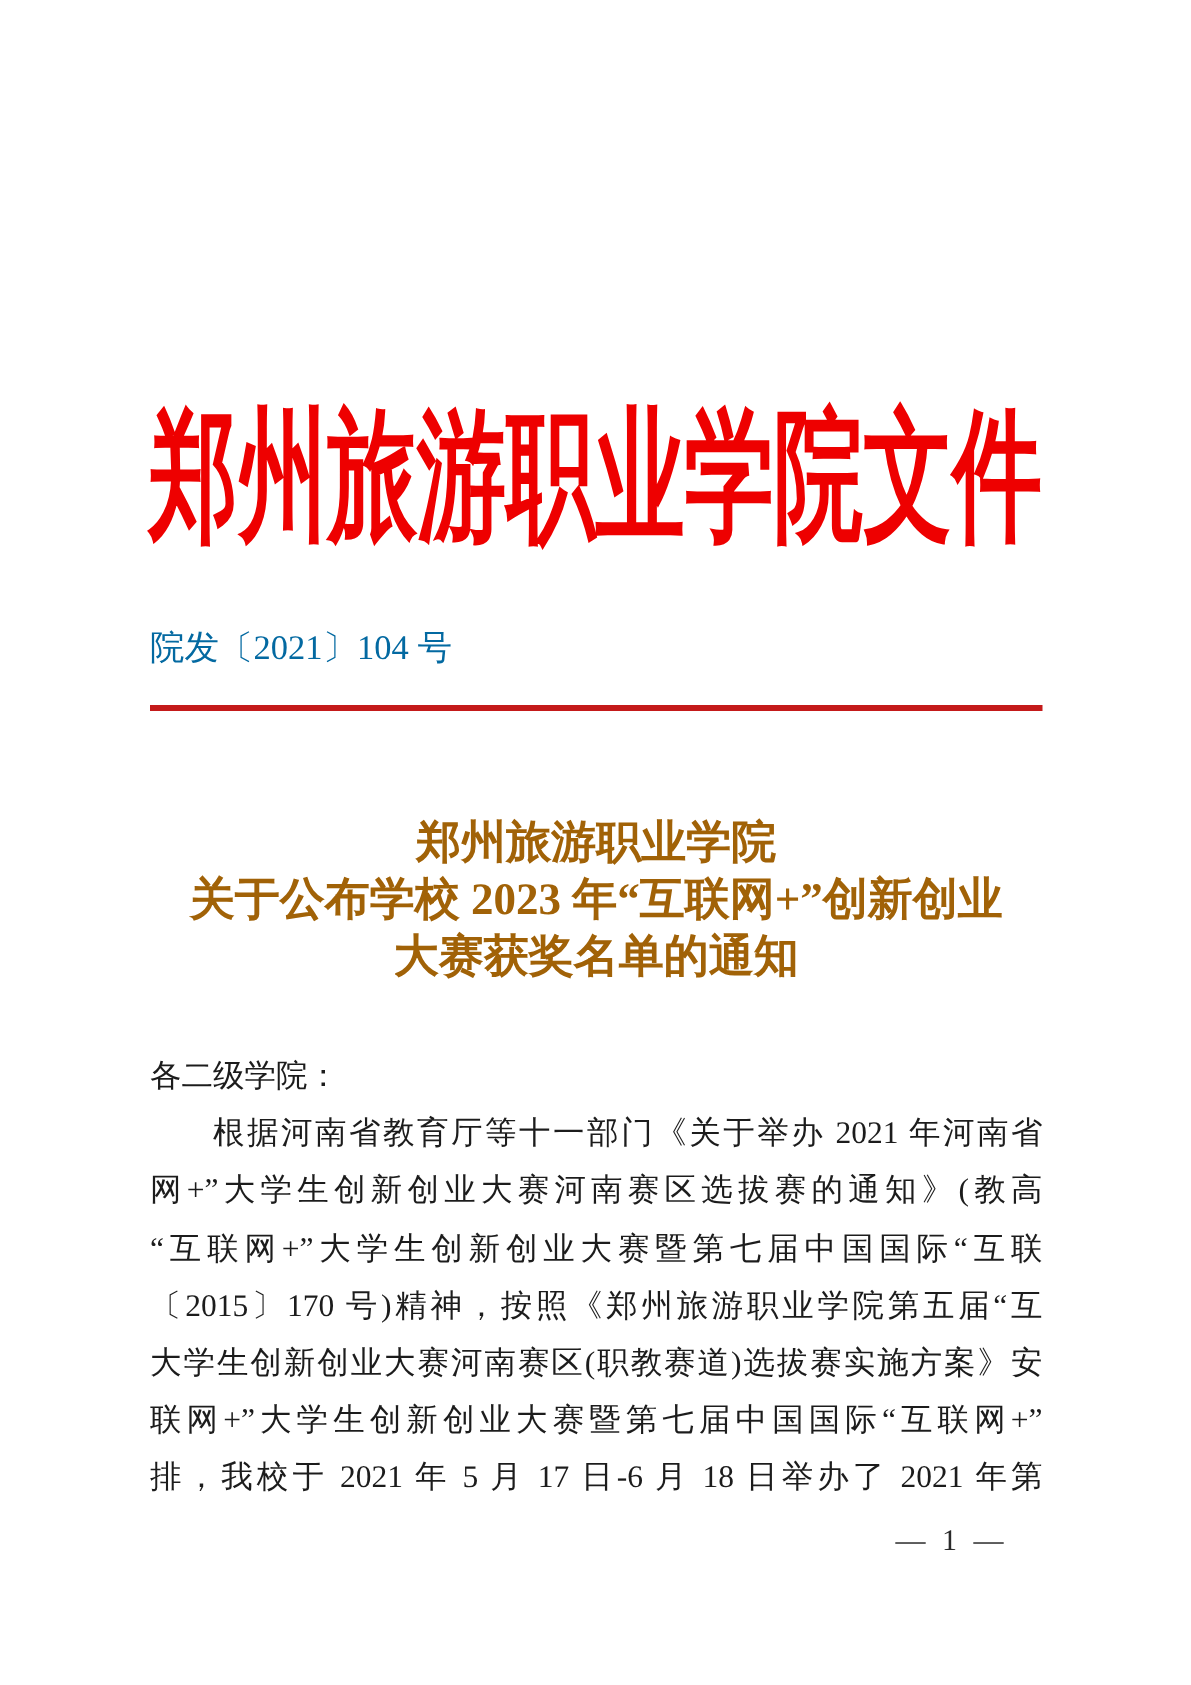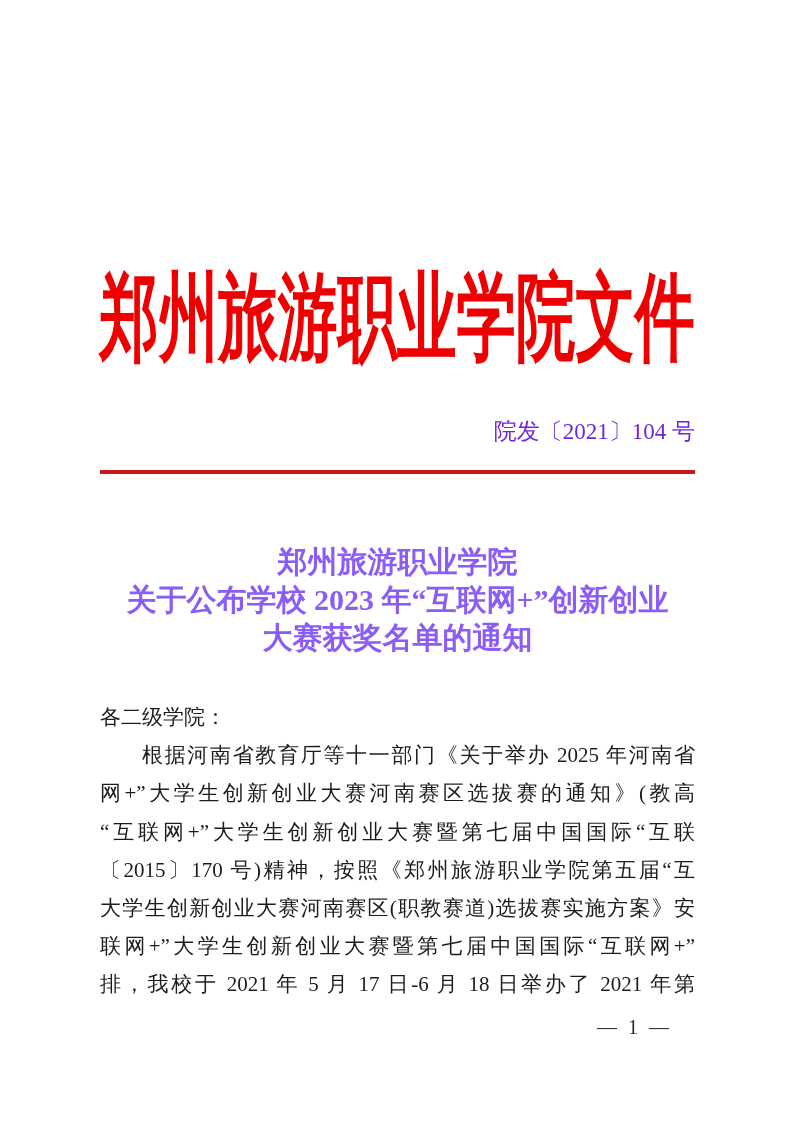--- a/index.html
+++ b/index.html
@@ -24,42 +24,42 @@
     white-space: nowrap;
     transform: scaleX(0.62);
     transform-origin: center;
     letter-spacing: 0;
   }
   .doc-number {
     position: absolute;
     top: 419px;
     left: 100px;
     width: 595px;
-    text-align: right;
+    text-align: left;
     font-size: 23px;
     line-height: 26px;
-    color: #6d28d9;
+    color: #0369a1;
   }
   .red-rule {
     position: absolute;
     top: 470px;
     left: 100px;
     width: 595px;
     height: 4px;
   }
   .doc-title {
     position: absolute;
     top: 543px;
     left: 100px;
     width: 595px;
     text-align: center;
     font-size: 30px;
     font-weight: bold;
     line-height: 38px;
-    color: #8b5cf6;
+    color: #a16207;
   }
   .body-block {
     position: absolute;
     top: 698px;
     left: 100px;
     width: 595px;
     font-size: 21px;
     line-height: 38.2px;
     color: #1c1c1c;
   }
@@ -94,21 +94,21 @@
   <div class="red-rule" style="background: rgb(196, 26, 26);"></div>
 
   <div class="doc-title">
     <div>郑州旅游职业学院</div>
     <div>关于公布学校 2023 年“互联网+”创新创业</div>
     <div>大赛获奖名单的通知</div>
   </div>
 
   <div class="body-block">
     <div class="body-line plain">各二级学院：</div>
-    <div class="body-line indent">根据河南省教育厅等十一部门《关于举办 2025 年河南省</div>
+    <div class="body-line indent">根据河南省教育厅等十一部门《关于举办 2021 年河南省</div>
     <div class="body-line">网+”大学生创新创业大赛河南赛区选拔赛的通知》(教高</div>
     <div class="body-line">“互联网+”大学生创新创业大赛暨第七届中国国际“互联</div>
     <div class="body-line">〔2015〕170 号)精神，按照《郑州旅游职业学院第五届“互</div>
     <div class="body-line">大学生创新创业大赛河南赛区(职教赛道)选拔赛实施方案》安</div>
     <div class="body-line">联网+”大学生创新创业大赛暨第七届中国国际“互联网+”</div>
     <div class="body-line">排，我校于 2021 年 5 月 17 日-6 月 18 日举办了 2021 年第</div>
   </div>
 
   <div class="page-number">— 1 —</div>
 

